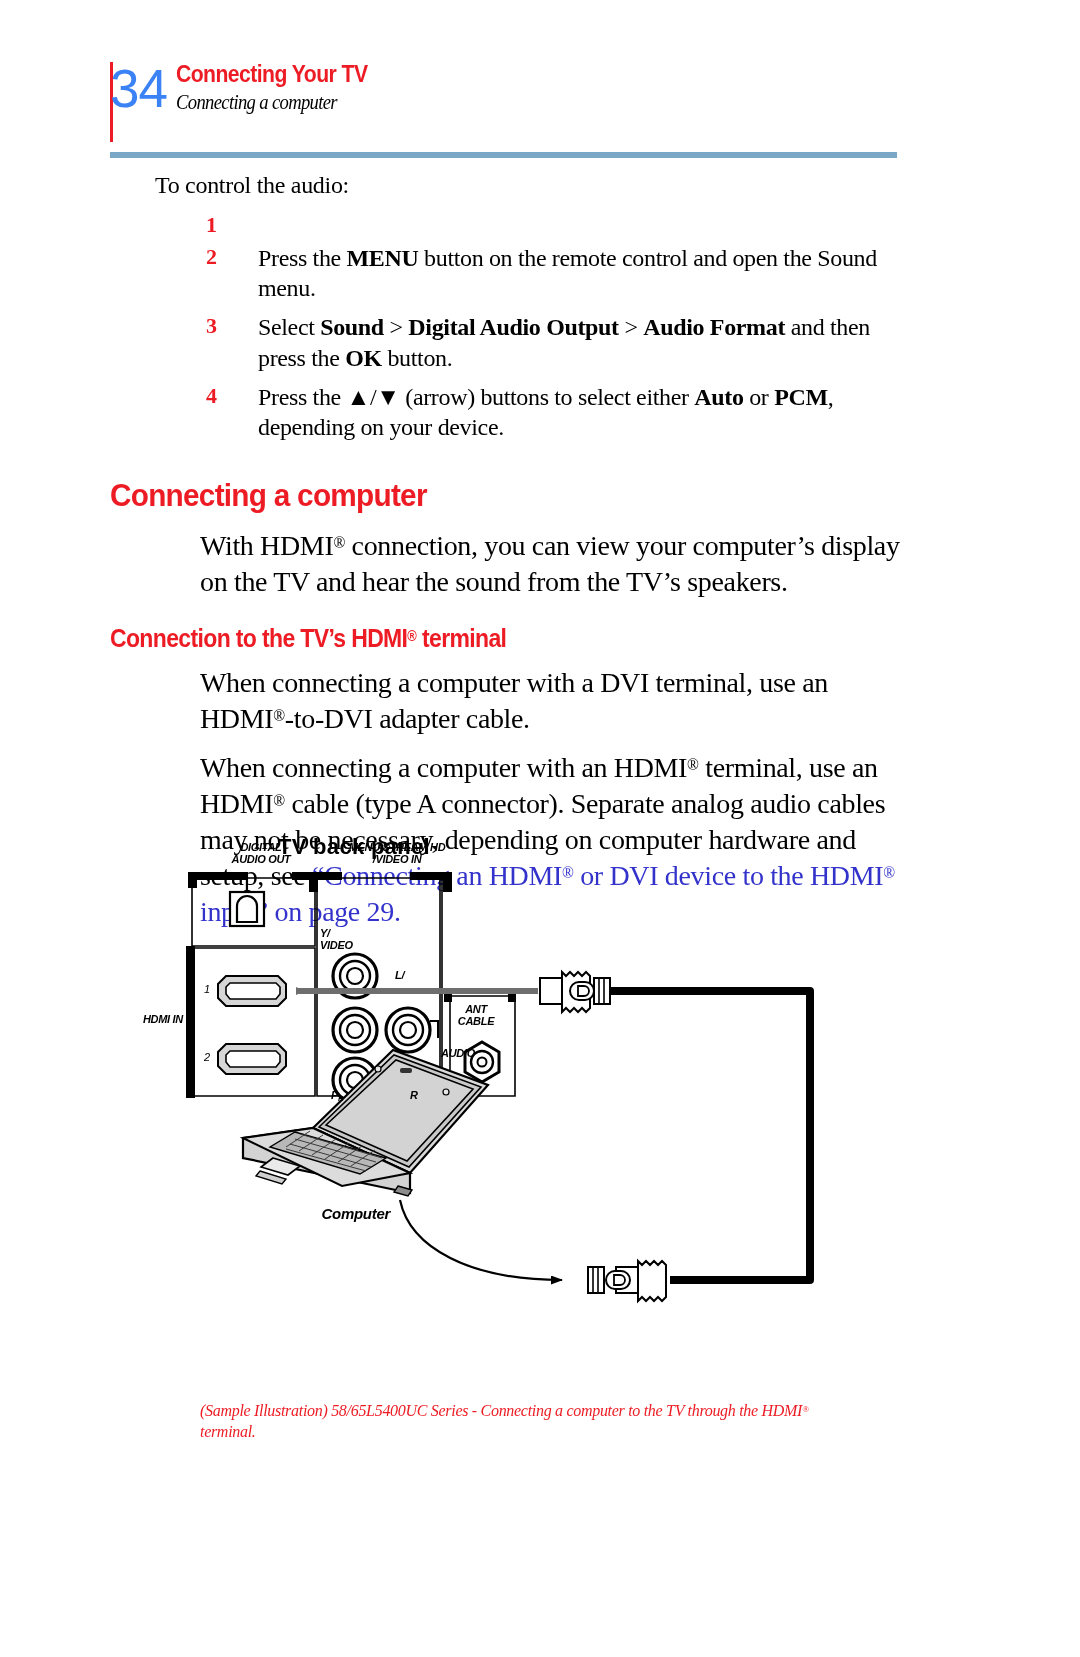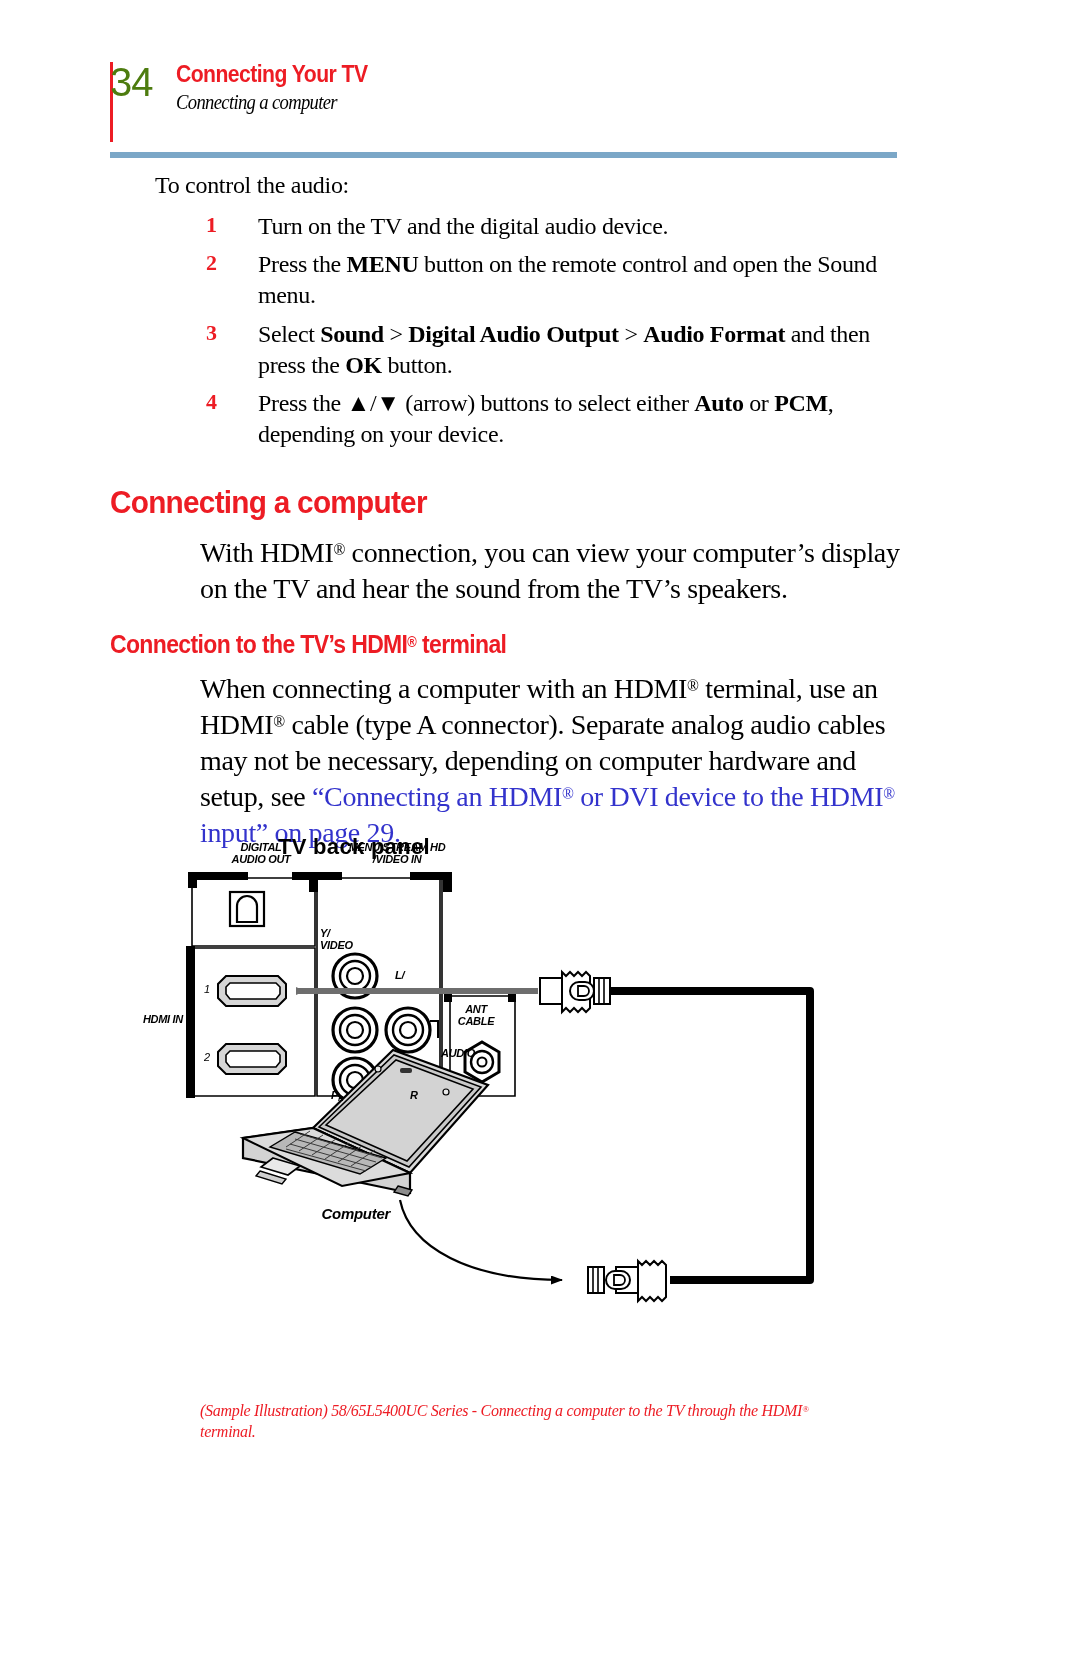--- a/index.html
+++ b/index.html
@@ -22,23 +22,23 @@
     left: 110px;
     top: 62px;
     width: 790px;
     height: 95px;
   }
   .page-number {
     position: absolute;
     left: 0;
     top: 0;
     font-family: "Liberation Sans", sans-serif;
-    font-size: 40px;
+    font-size: 53px;
     font-weight: 400;
-    color: #4d7c0f;
+    color: #3b82f6;
     letter-spacing: -1px;
     line-height: 1;
   }
   .header-rule-v {
     position: absolute;
     left: 0;
     top: 0;
     width: 3px;
     height: 80px;
     background: #ED1C24;
@@ -206,21 +206,20 @@
 </div>
 <div class="header-bar"></div>
 
 <div class="content">
 
   <p class="lead">To control the audio:</p>
 
   <ol class="steps">
     <li>
       <span class="num">1</span>
-      <span>Turn on the TV and the digital audio device.</span>
     </li>
     <li>
       <span class="num">2</span>
       <span>Press the <b>MENU</b> button on the remote control and open the Sound menu.</span>
     </li>
     <li>
       <span class="num">3</span>
       <span>Select <b>Sound</b> &gt; <b>Digital Audio Output</b> &gt; <b>Audio Format</b> and then press the <b>OK</b> button.</span>
     </li>
     <li>
@@ -228,20 +227,21 @@
       <span>Press the ▲/▼ (arrow) buttons to select either <b>Auto</b> or <b>PCM</b>, depending on your device.</span>
     </li>
   </ol>
 
   <h1 class="section-title">Connecting a computer</h1>
 
   <p class="para">With HDMI<sup class="reg">®</sup> connection, you can view your computer’s display on the TV and hear the sound from the TV’s speakers.</p>
 
   <h2 class="subsection-title">Connection to the TV’s HDMI<sup class="reg">®</sup> terminal</h2>
 
+  <p class="para">When connecting a computer with a DVI terminal, use an HDMI<sup class="reg">®</sup>-to-DVI adapter cable.</p>
   <p class="para">When connecting a computer with an HDMI<sup class="reg">®</sup> terminal, use an HDMI<sup class="reg">®</sup> cable (type A connector). Separate analog audio cables may not be necessary, depending on computer hardware and setup, see <span class="xref">“Connecting an HDMI<sup class="reg">®</sup> or DVI device to the HDMI<sup class="reg">®</sup> input” on page 29.</span></p>
 </div>
 
 <div class="figure">
 
   <div class="fig-title">TV back panel</div>
 
   <div class="svg-wrap">
   <svg width="790" height="500" viewBox="0 0 790 500" xmlns="http://www.w3.org/2000/svg">
     <defs>

